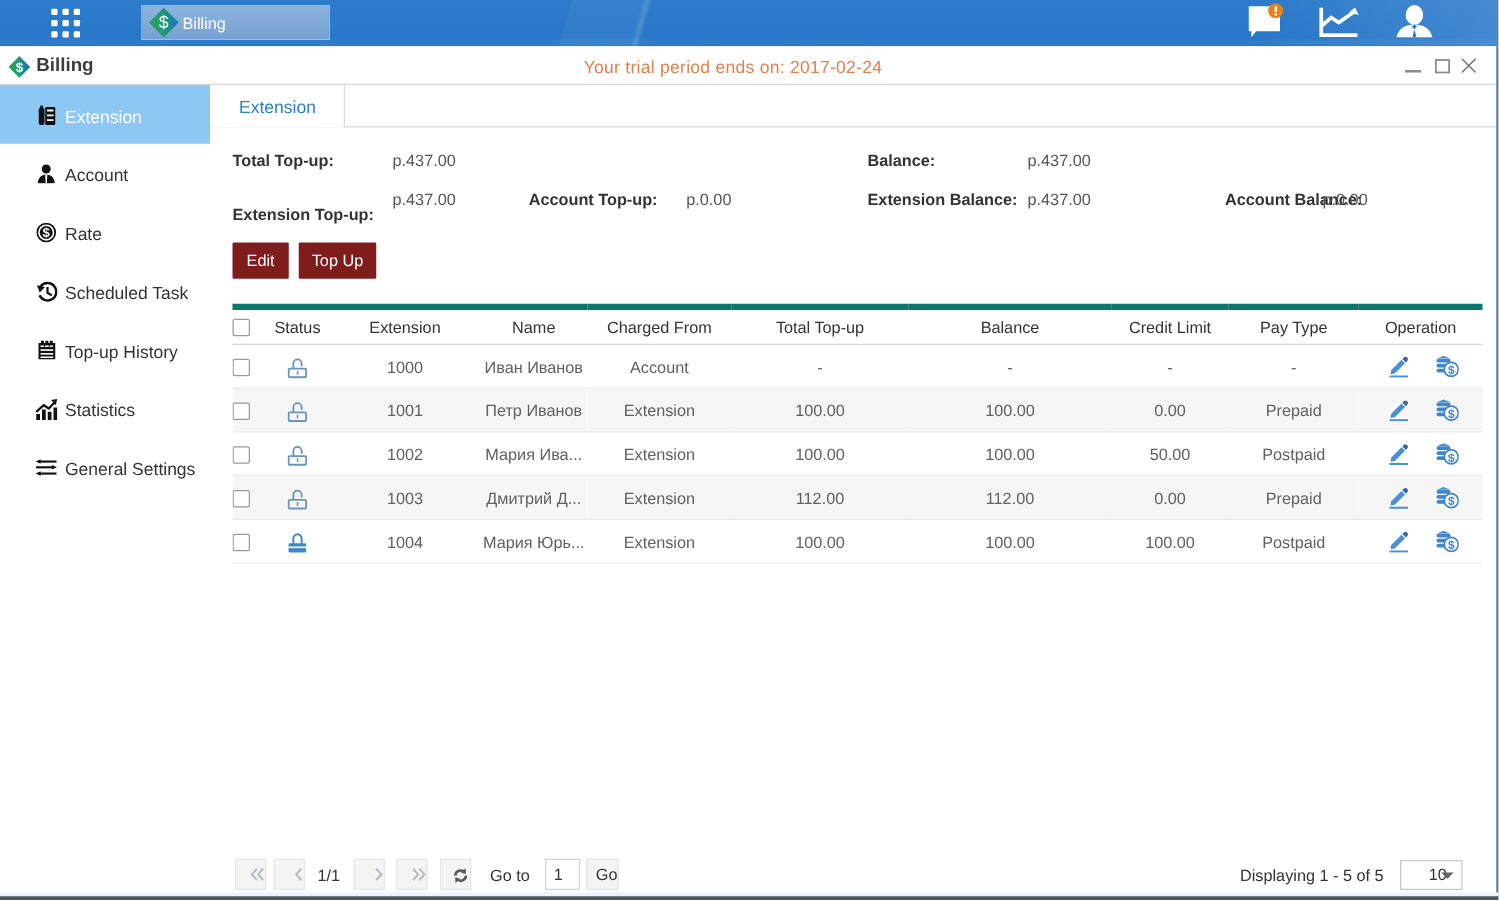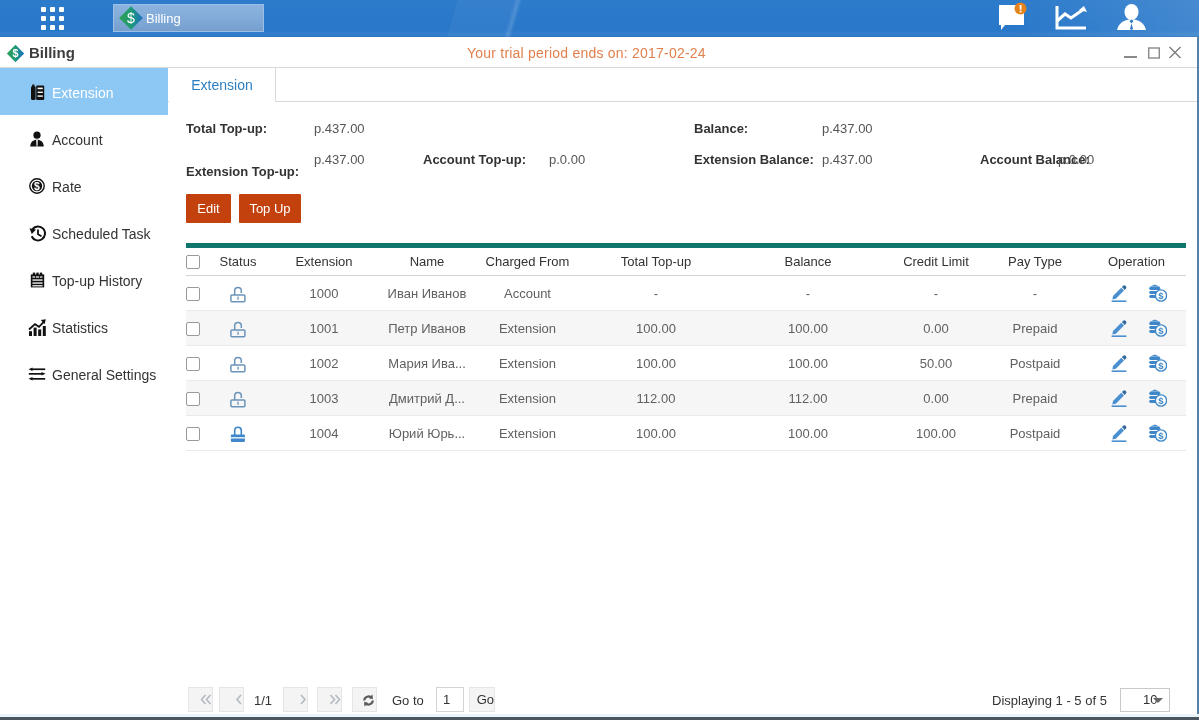--- a/index.html
+++ b/index.html
@@ -43,21 +43,21 @@
 
 
 .tabbar { position:absolute; left:168px; top:68px; width:1029px; height:34px; border-bottom:1px solid #d9d9d9; }
 .tab { position:absolute; left:1px; top:0; width:107px; height:34px; background:#fff;
   border-right:1px solid #d9d9d9; display:flex; align-items:center; justify-content:center;
   font-size:14px; color:#2e7fc1; }
 
 .lab { position:absolute; font-size:13px; font-weight:bold; color:#333; white-space:nowrap; }
 .val { position:absolute; font-size:13px; color:#555; white-space:nowrap; }
 
-.btn { position:absolute; height:29px; background:#c2410c; color:#fff; font-size:13px;
+.btn { position:absolute; height:29px; background:#7f1d1d; color:#fff; font-size:13px;
   border-radius:1px; display:flex; align-items:center; justify-content:center; }
 
 
 table.grid { position:absolute; left:186px; top:243px; width:1000px; border-collapse:collapse; table-layout:fixed; }
 table.grid th { height:30px; font-size:13px; font-weight:normal; color:#333; text-align:center;
   border-top:5px solid #0f766e; border-bottom:1px solid #d4d4d4; padding:0; }
 table.grid td { height:35px; font-size:13px; color:#606060; text-align:center;
   border-bottom:1px solid #eaeaea; padding:0; white-space:nowrap; overflow:hidden; }
 table.grid tr.alt td { background:#f6f6f6; }
 .cb { display:inline-block; width:14px; height:14px; border:1px solid #9a9a9a; border-radius:2px; background:#fff; vertical-align:middle; }
@@ -413,21 +413,21 @@
       </td>
     </tr>
     <tr>
       <td style="text-align:left"><span class="cb"></span></td>
       <td><svg width="16" height="19" viewBox="0 0 16 19" style="margin-top:4px">
         <path d="M4.7 11 V6.6 a3.3 3.3 0 0 1 6.6 0 V11" fill="none" stroke="#3f87c9" stroke-width="1.6"></path>
         <rect x="0.9" y="10.5" width="14" height="7.4" rx="1" fill="#3f87c9"></rect>
         <rect x="0.9" y="13.2" width="14" height="1.3" fill="#fff"></rect>
       </svg></td>
       <td>1004</td>
-          <td>Юрий Юрь...</td>
+          <td>Мария Юрь...</td>
           <td>Extension</td>
           <td>100.00</td>
           <td>100.00</td>
           <td>100.00</td>
           <td>Postpaid</td>
       <td class="opcell">
         <svg width="18" height="18" viewBox="0 0 18 18" style="margin-right:16px">
           <path d="M3 12 L11.2 3.8 L14 6.6 L5.8 14.8 L2.4 15.4 Z" fill="#4a8fd0"></path>
           <path d="M11.9 3.1 L13 2 a1.5 1.5 0 0 1 2.8 2.8 L14.7 5.9 Z" fill="#33699e"></path>
           <rect x="1.6" y="16.4" width="14.8" height="1.8" fill="#4a8fd0"></rect>

